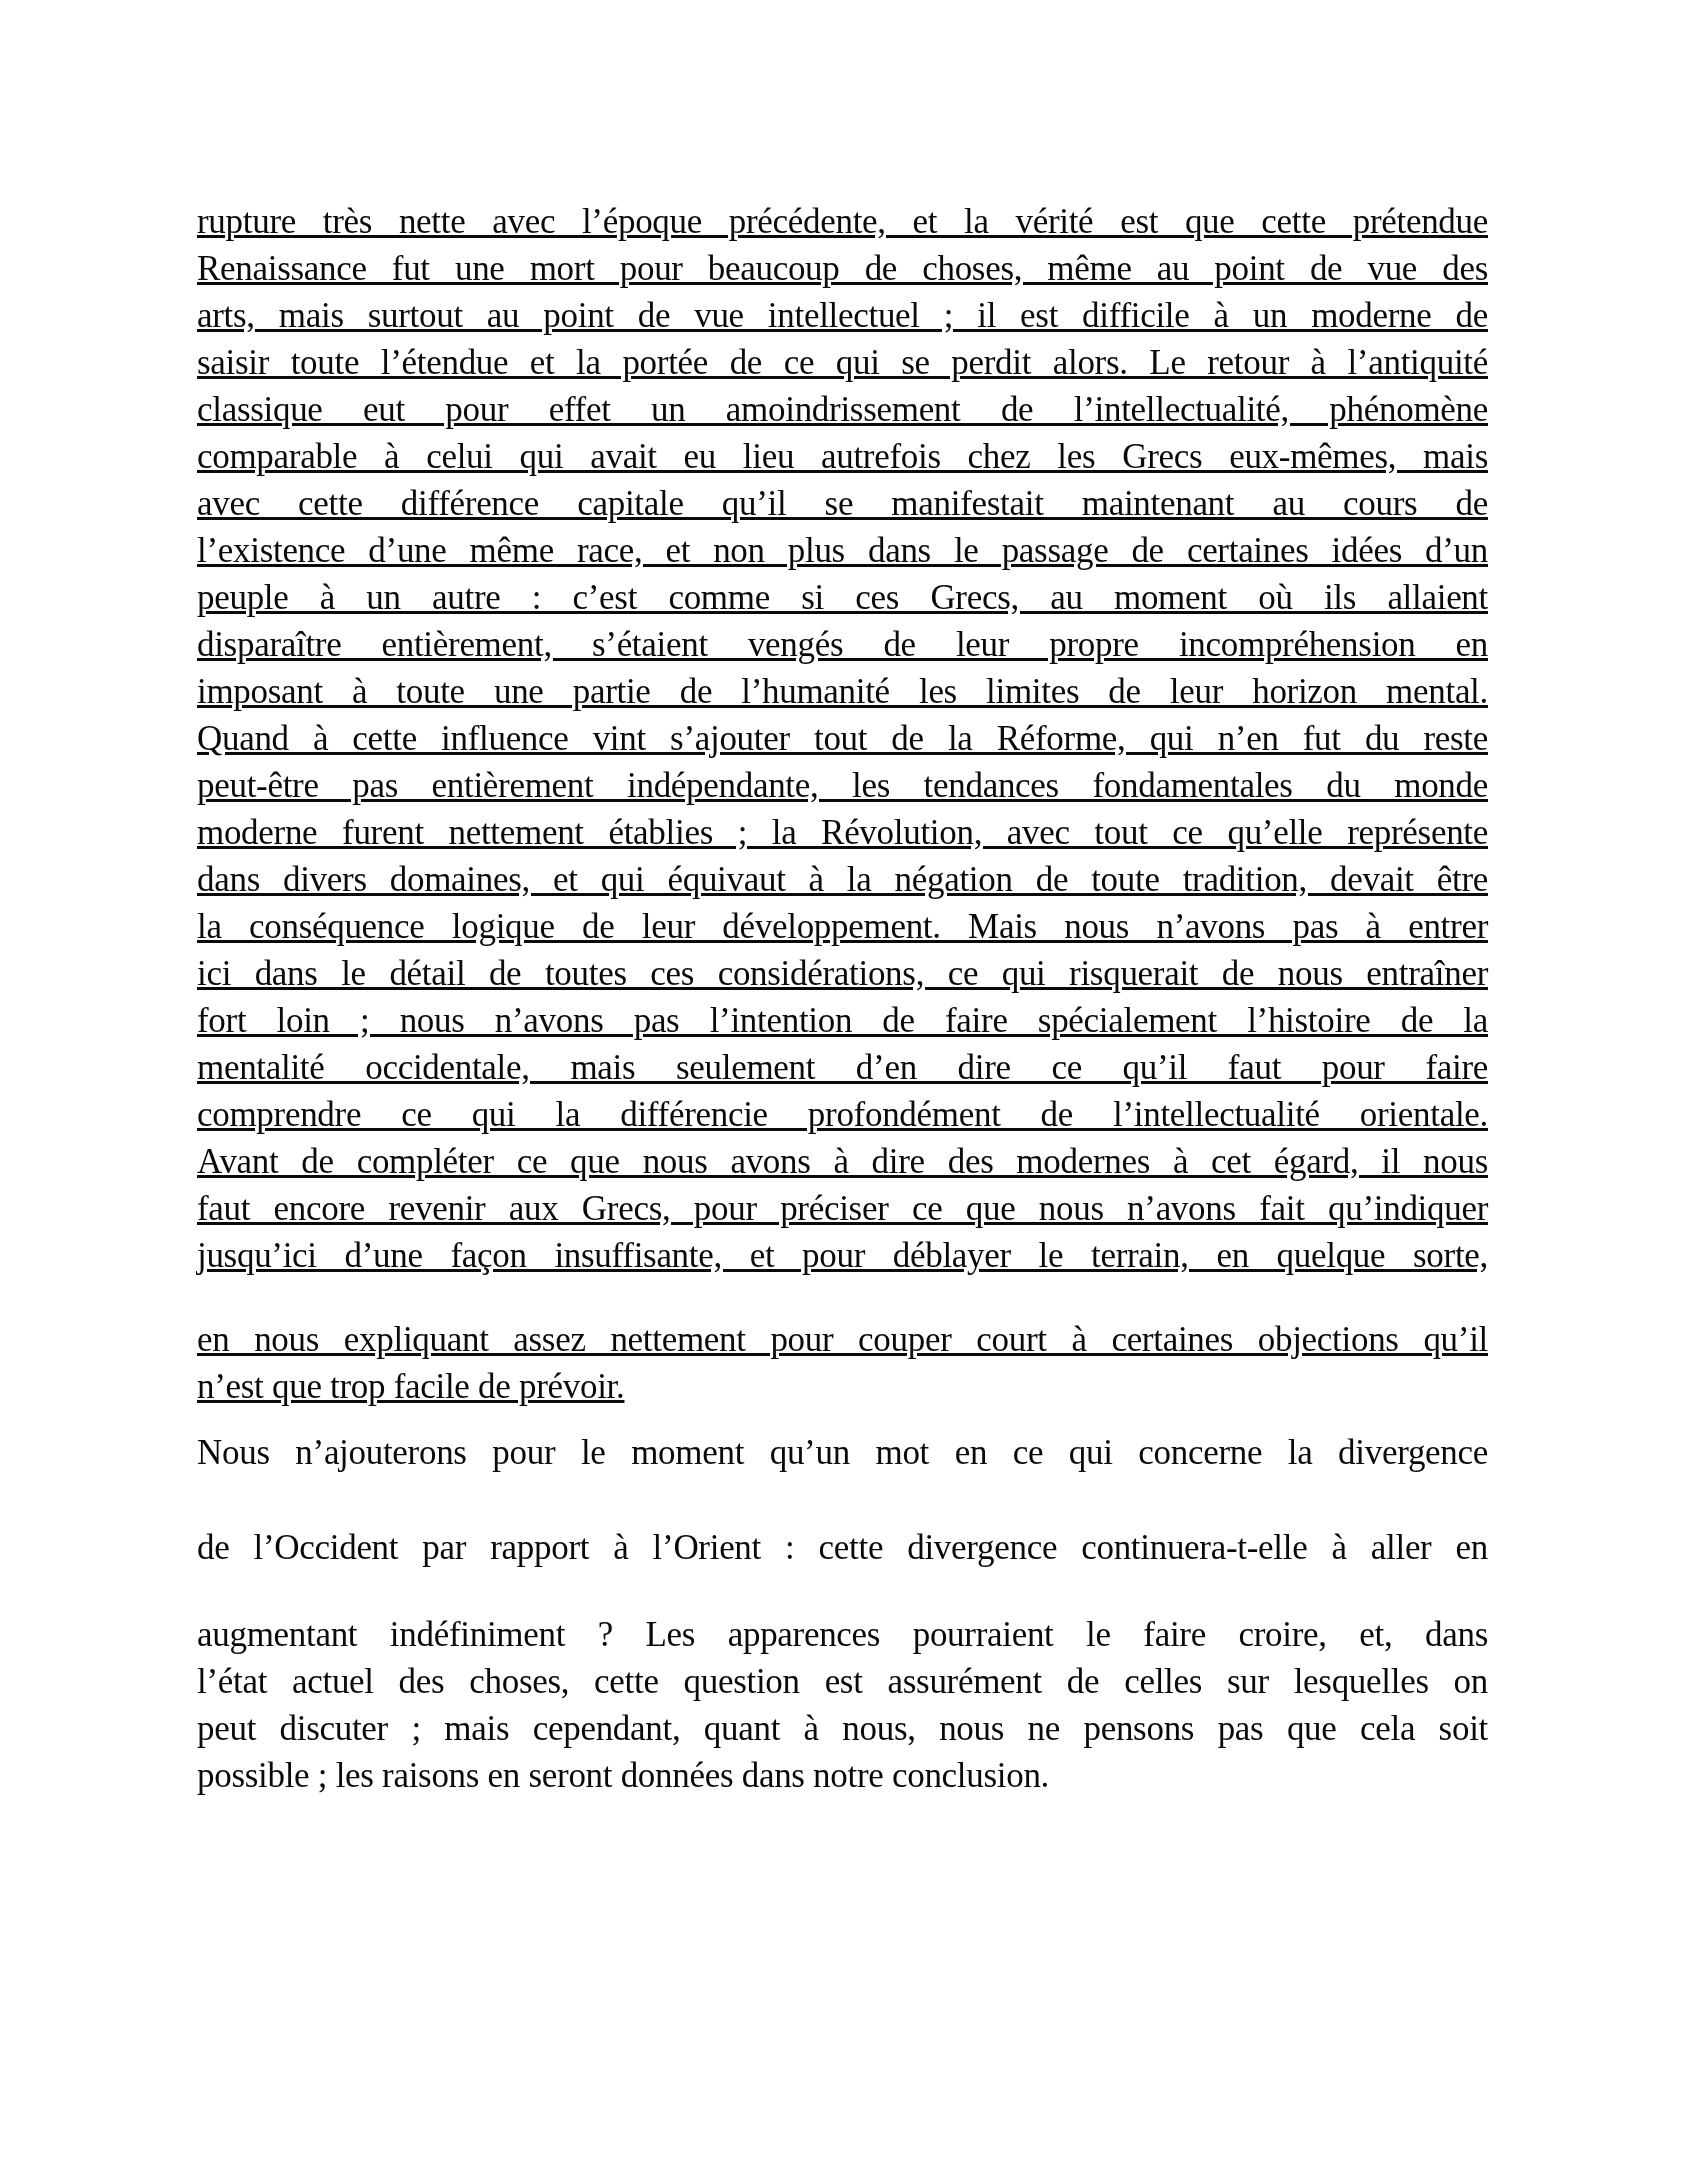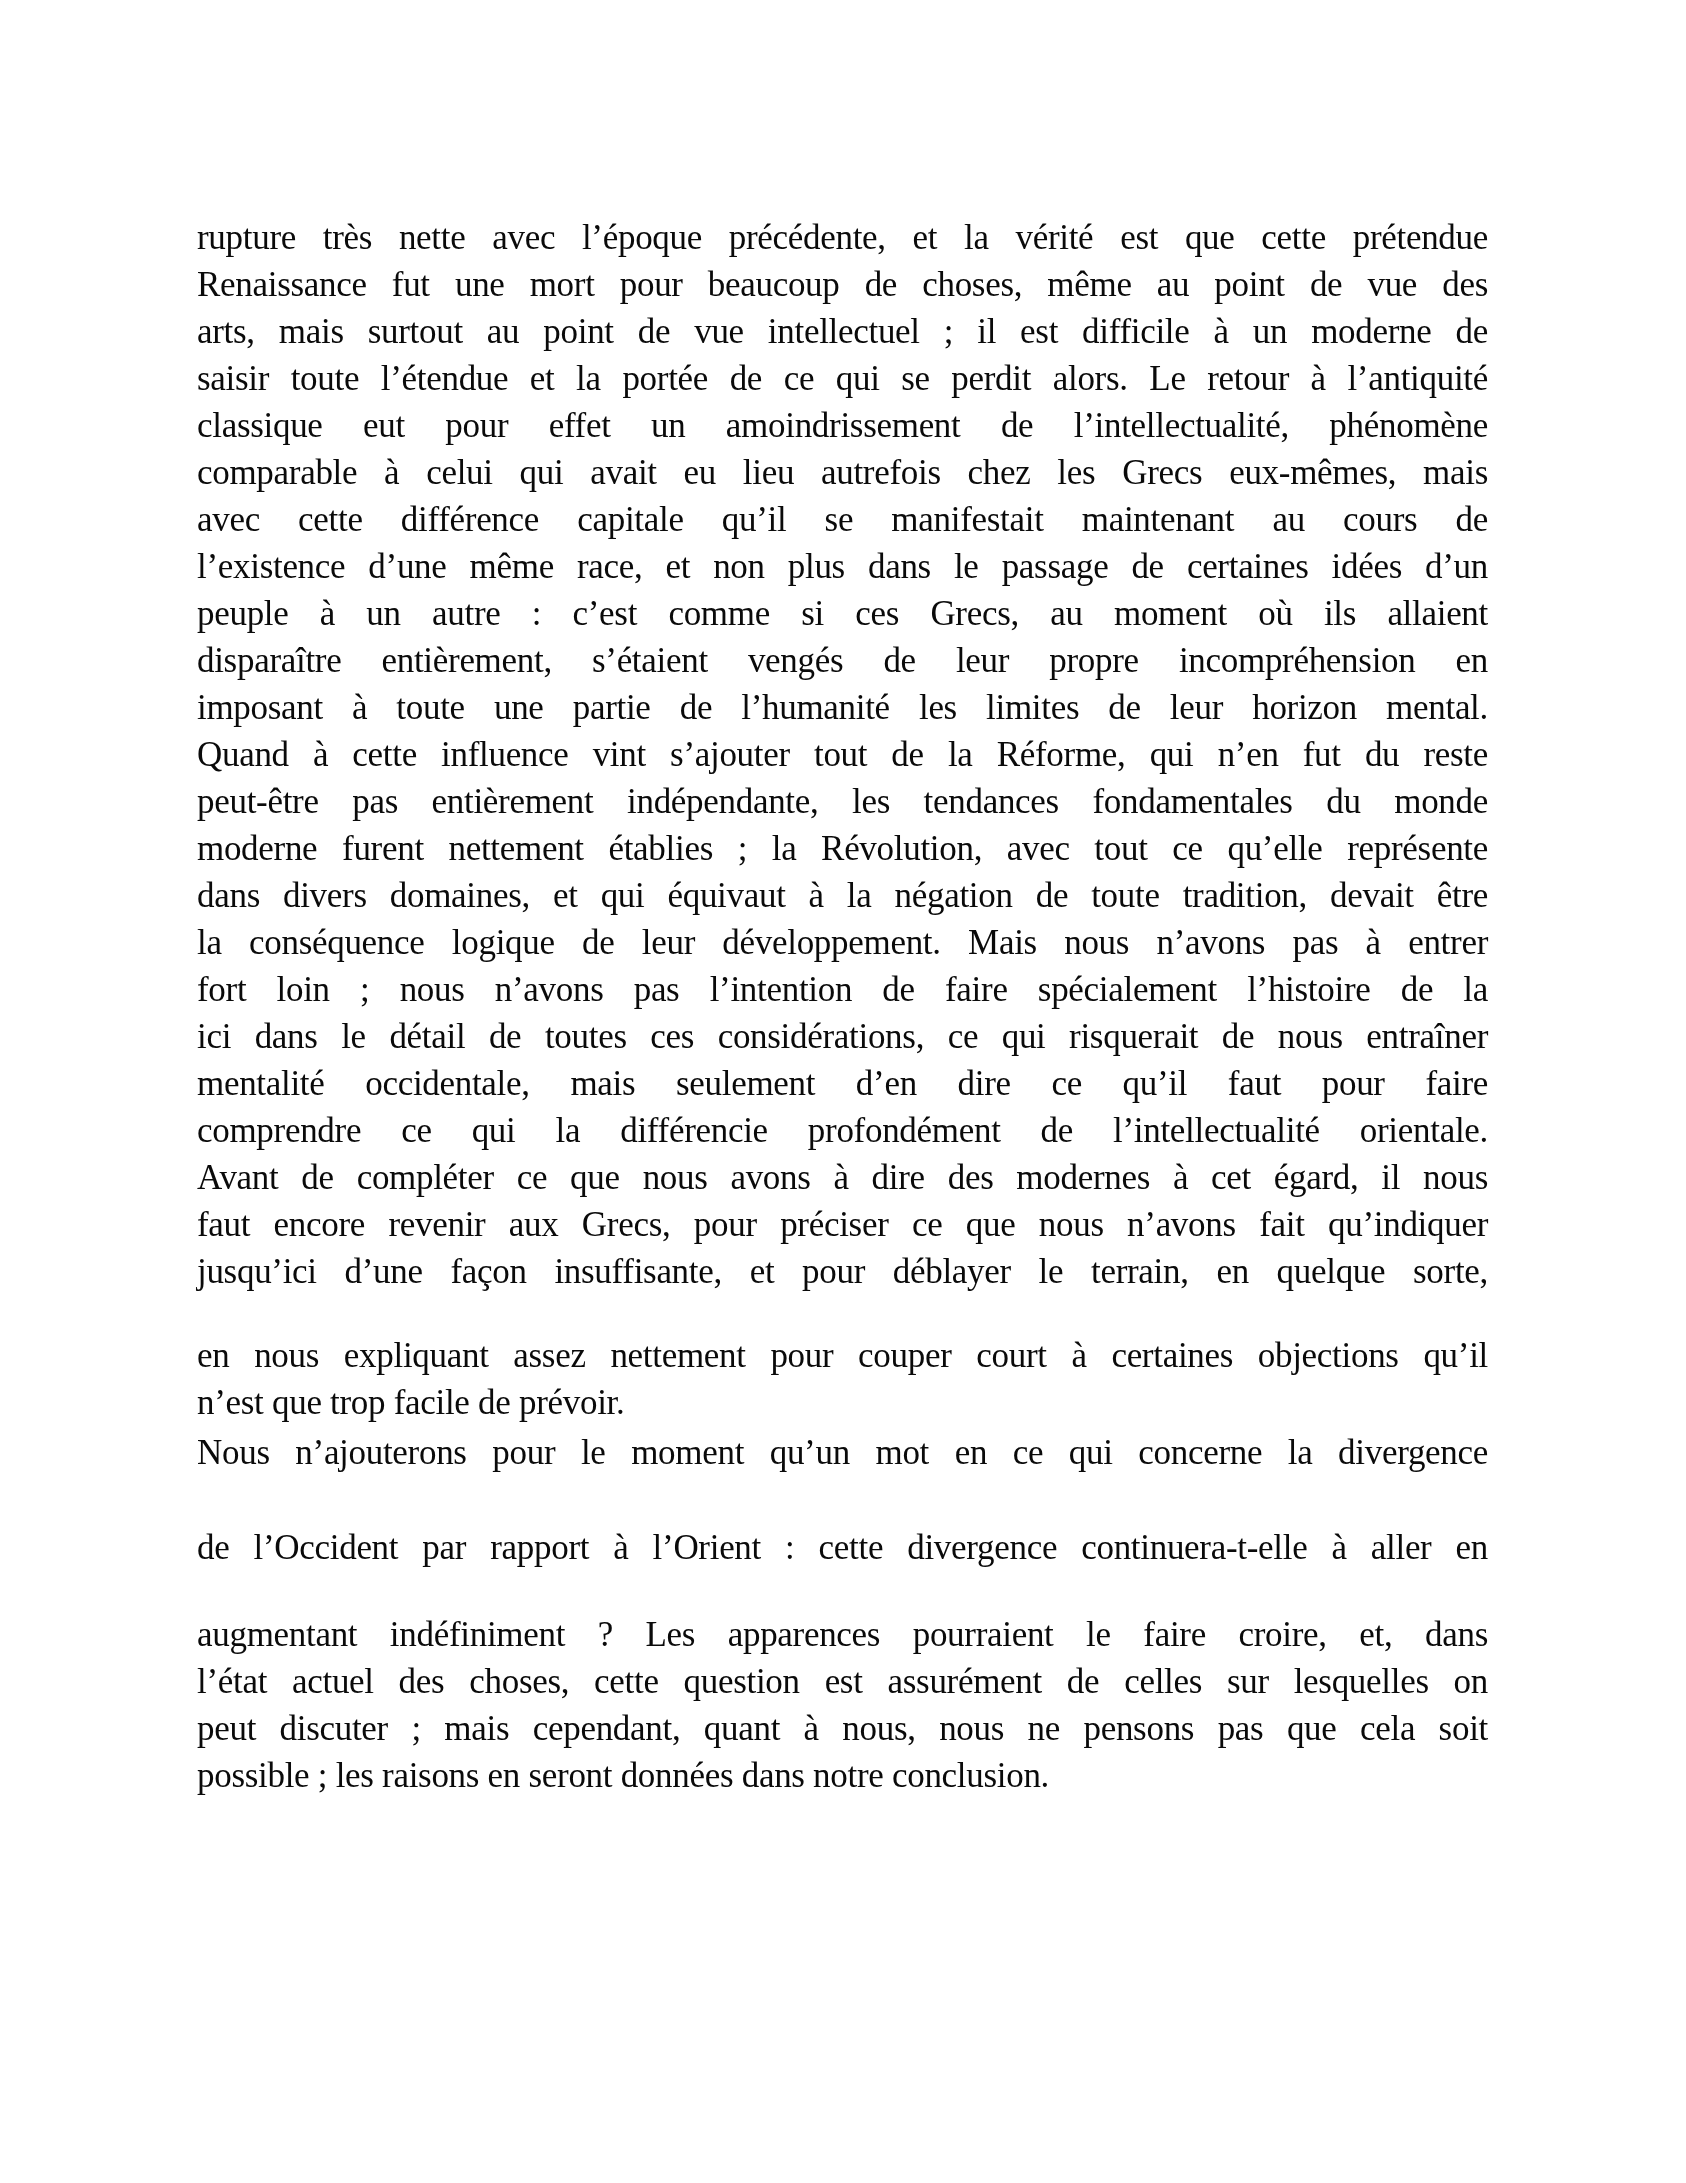--- a/index.html
+++ b/index.html
@@ -23,21 +23,21 @@
     }
     .text-block {
       position: absolute;
       left: 197px;
       width: 1291px;
       font-family: "Liberation Serif", "DejaVu Serif", serif;
       font-size: 35px;
       color: #0a0a0a;
       letter-spacing: -0.3px;
     }
-    .para-1 { top: 214px; }
+    .para-1 { top: 198px; text-decoration: underline; }
     .para-2 { top: 1429px; }
     .line {
       display: block;
       height: 47px;
       line-height: 47px;
       white-space: nowrap;
       text-align: justify;
       text-align-last: justify;
       transform-origin: left center;
     }
@@ -59,22 +59,22 @@
       <span class="line" style="display: block; width: auto;">avec cette différence capitale qu’il se manifestait maintenant au cours de</span>
       <span class="line" style="display: block; width: auto;">l’existence d’une même race, et non plus dans le passage de certaines idées d’un</span>
       <span class="line" style="display: block; width: auto;">peuple à un autre : c’est comme si ces Grecs, au moment où ils allaient</span>
       <span class="line" style="display: block; width: auto;">disparaître entièrement, s’étaient vengés de leur propre incompréhension en</span>
       <span class="line" style="display: block; width: auto;">imposant à toute une partie de l’humanité les limites de leur horizon mental.</span>
       <span class="line" style="display: block; width: auto;">Quand à cette influence vint s’ajouter tout de la Réforme, qui n’en fut du reste</span>
       <span class="line" style="display: block; width: auto;">peut-être pas entièrement indépendante, les tendances fondamentales du monde</span>
       <span class="line" style="display: block; width: auto;">moderne furent nettement établies ; la Révolution, avec tout ce qu’elle représente</span>
       <span class="line" style="display: block; width: auto;">dans divers domaines, et qui équivaut à la négation de toute tradition, devait être</span>
       <span class="line" style="display: block; width: auto;">la conséquence logique de leur développement. Mais nous n’avons pas à entrer</span>
+      <span class="line" style="display: block; width: auto;">ici dans le détail de toutes ces considérations, ce qui risquerait de nous entraîner</span>
       <span class="line" style="display: block; width: auto;">fort loin ; nous n’avons pas l’intention de faire spécialement l’histoire de la</span>
-      <span class="line" style="display: block; width: auto;">ici dans le détail de toutes ces considérations, ce qui risquerait de nous entraîner</span>
       <span class="line" style="display: block; width: auto;">mentalité occidentale, mais seulement d’en dire ce qu’il faut pour faire</span>
       <span class="line" style="display: block; width: auto;">comprendre ce qui la différencie profondément de l’intellectualité orientale.</span>
       <span class="line" style="display: block; width: auto;">Avant de compléter ce que nous avons à dire des modernes à cet égard, il nous</span>
       <span class="line" style="display: block; width: auto;">faut encore revenir aux Grecs, pour préciser ce que nous n’avons fait qu’indiquer</span>
       <span class="line" style="display: block; width: auto;">jusqu’ici d’une façon insuffisante, et pour déblayer le terrain, en quelque sorte,</span>
       <span class="line" style="display: block; width: auto; margin-top: 37px;">en nous expliquant assez nettement pour couper court à certaines objections qu’il</span>
       <span class="line last" style="display: block; width: auto;">n’est que trop facile de prévoir.</span>
     </div>
   <div class="text-block para-2" id="para-2">
       <span class="line" style="display: block; width: auto;">Nous n’ajouterons pour le moment qu’un mot en ce qui concerne la divergence</span>

